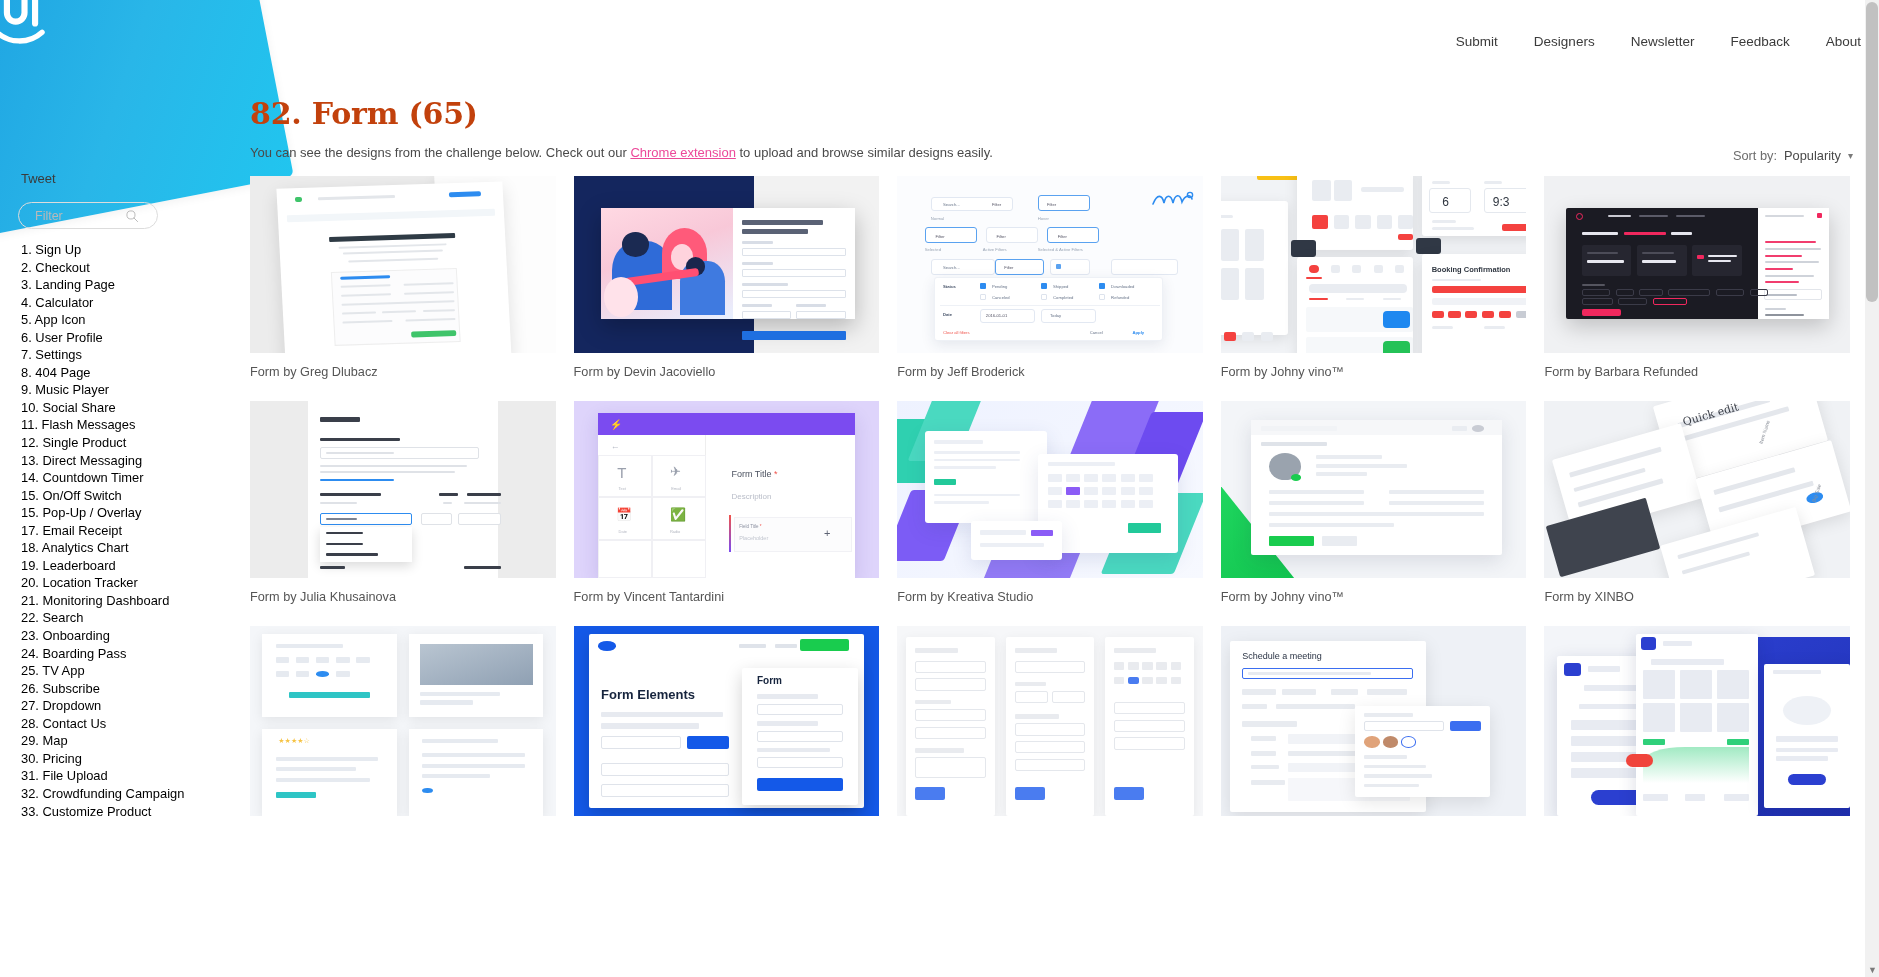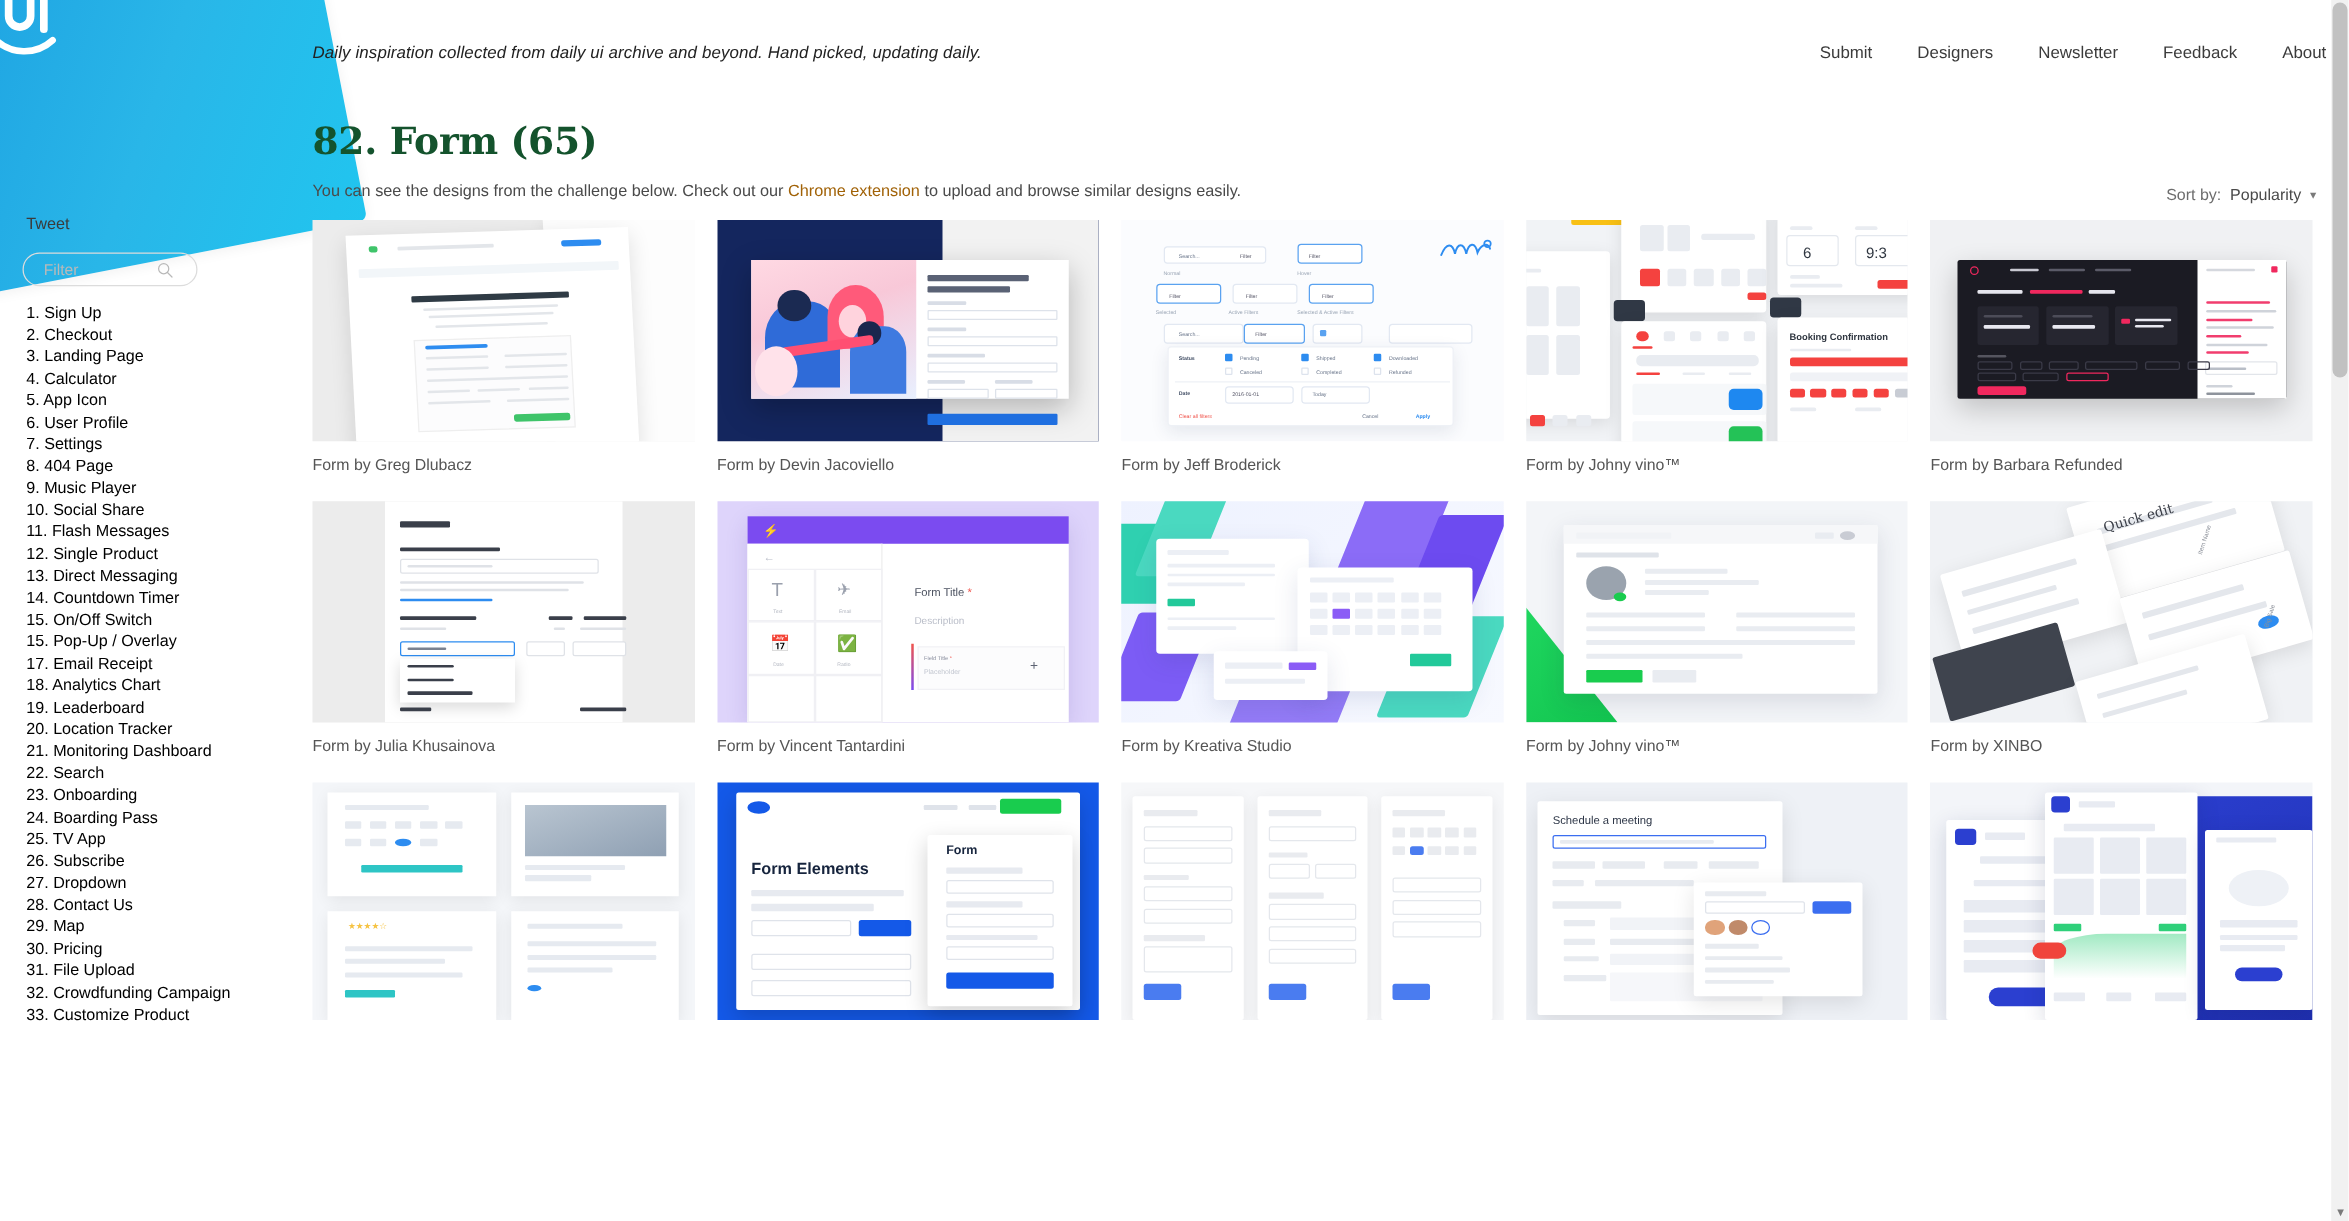--- a/index.html
+++ b/index.html
@@ -67,27 +67,27 @@
   }
   .chal-list li {
     font-size: 12.9px; color: #000000; line-height: 17.55px;
     cursor: pointer; white-space: nowrap;
   }
 
   
   .main { position: absolute; left: 250px; top: 96px; right: 14px; }
   .page-title {
     font-family: "DejaVu Serif", "Liberation Serif", serif;
-    font-weight: bold; font-size: 30px; color: #14532d;
+    font-weight: bold; font-size: 30px; color: #c2410c;
     letter-spacing: -.2px;
   }
   .subtitle {
     margin-top: 14px; font-size: 13px; color: #4a4a4a;
   }
-  .subtitle a { color: #a16207; cursor: pointer; margin-top: 29px; }
+  .subtitle a { color: #ec4899; text-decoration: underline; cursor: pointer; margin-top: 29px; }
   .sortbar {
     position: absolute; right: 12px; top: 52px;
     font-size: 12.8px; color: #6d6d6d;
     display: flex; align-items: center; gap: 7px;
   }
   .sortbar .sel {
     color: #4a4a4a; display:flex; align-items:center; gap:7px; cursor:pointer;
   }
   .caret { font-size: 10px; color:#7a7a7a; }
 
@@ -291,21 +291,20 @@
   <div class="logo-banner">
     <div class="logo-mark">
       <svg viewBox="0 0 100 100" xmlns="http://www.w3.org/2000/svg">
         <path d="M78 22 A38 38 0 1 0 78 78" fill="none" stroke="#ffffff" stroke-width="6" stroke-linecap="round"></path>
         <path d="M38 36 L38 56 A10 10 0 0 0 58 56 L58 36" fill="none" stroke="#ffffff" stroke-width="7" stroke-linecap="round" stroke-linejoin="round"></path>
         <line x1="70" y1="34" x2="70" y2="68" stroke="#ffffff" stroke-width="7" stroke-linecap="round"></line>
       </svg>
     </div>
   </div>
 
-  <div class="tagline">Daily inspiration collected from daily ui archive and beyond. Hand picked, updating daily.</div>
 
   <nav class="topnav">
     <a>Submit</a>
     <a>Designers</a>
     <a>Newsletter</a>
     <a>Feedback</a>
     <a>About</a>
   </nav>
 
   <aside class="sidebar">

